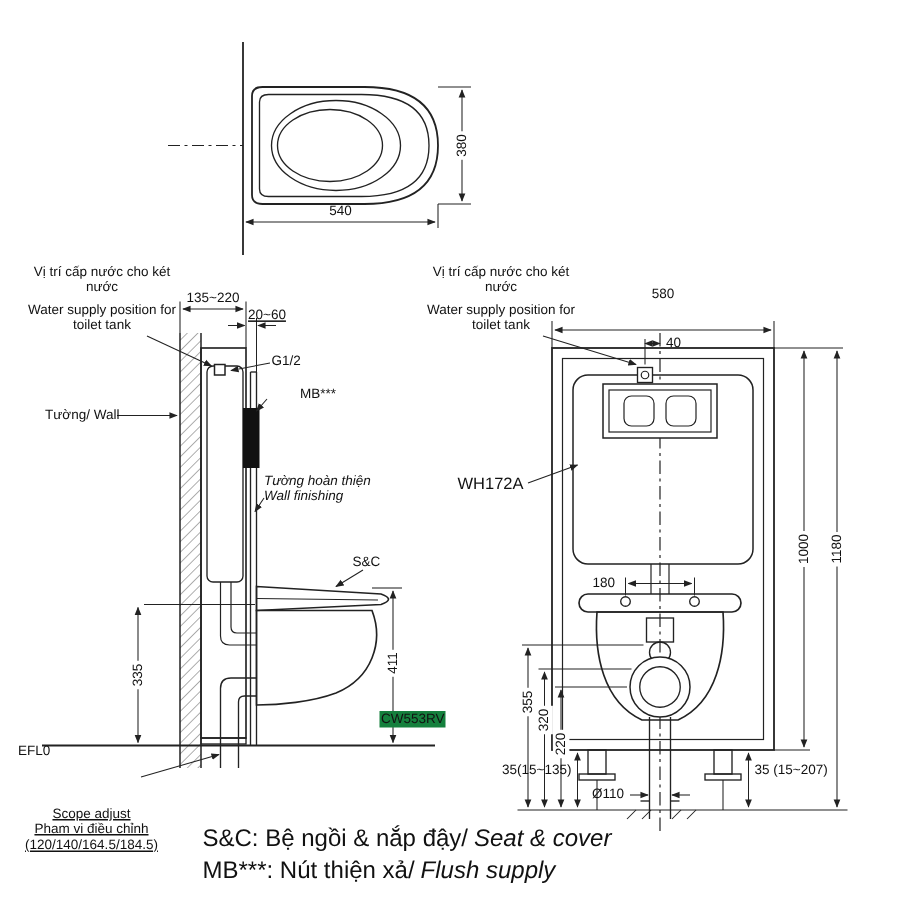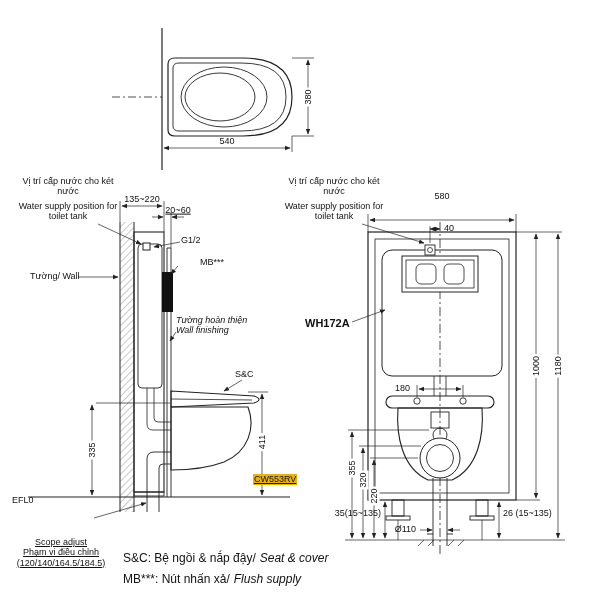--- a/index.html
+++ b/index.html
@@ -8,23 +8,23 @@
     font-family:"Liberation Sans",sans-serif;color:#111;overflow:hidden;
   }
   .stage svg{position:absolute;left:0;top:0;}
   .t{position:absolute;font-size:9px;line-height:1.2;white-space:nowrap;color:#111;}
   .ctr{transform:translate(-50%,-50%);}
   .rot{transform:translate(-50%,-50%) rotate(-90deg);background:#fff;padding:0 2px;}
   .blk{position:absolute;font-size:9px;line-height:1.15;}
   .blk .ln{white-space:normal;text-align:center;}
   .right{text-align:right;}
   .center{text-align:center;}
-  .bg{background:#eab308;padding:0 1px;text-decoration:underline;}
-  .big{font-size:11px;font-weight:bold;}
-  .legend{position:absolute;font-size:12px;white-space:nowrap;}
+  .bg{background:#15803d;padding:0 1px;}
+  .big{font-size:11px;}
+  .legend{position:absolute;font-size:16px;white-space:nowrap;margin-left:12px;}
   .legend .it{font-style:italic;margin-left:4px;}
 </style>
 </head>
 <body>
 
 <div class="stage">
 
 <svg width="600" height="600" viewBox="0 0 600 600">
   <defs>
     <marker id="ar" viewBox="0 0 10 10" refX="9" refY="5" markerWidth="8" markerHeight="8" orient="auto-start-reverse">
@@ -252,22 +252,22 @@
 <div class="t" style="left:444px;top:223px;">40</div>
 <div class="t big" style="left:305px;top:317px;">WH172A</div>
 <div class="t right" style="left:372px;top:383px;width:38px;">180</div>
 <div class="t rot" style="left:352px;top:468px;">355</div>
 <div class="t rot" style="left:363px;top:480px;">320</div>
 <div class="t rot" style="left:374px;top:496px;">220</div>
 <div class="t rot" style="left:536px;top:366px;">1000</div>
 <div class="t rot" style="left:558px;top:366px;">1180</div>
 <div class="t right" style="left:376px;top:524px;width:40px;">Ø110</div>
 <div class="t right" style="left:299px;top:508px;width:82px;">35(15~135)</div>
-<div class="t" style="left:503px;top:508px;width:60px;">26 (15~135)</div>
+<div class="t" style="left:503px;top:508px;width:60px;">35 (15~207)</div>
 
 <div class="legend" style="left:123px;top:551px;">
   <span>S&amp;C: Bệ ngồi &amp; nắp đậy/</span><span class="it">Seat &amp; cover</span>
 </div>
 <div class="legend" style="left:123px;top:572px;">
-  <span>MB***: Nút nhấn xả/</span><span class="it">Flush supply</span>
+  <span>MB***: Nút thiện xả/</span><span class="it">Flush supply</span>
 </div>
 
 </div>
 
 </body></html>

